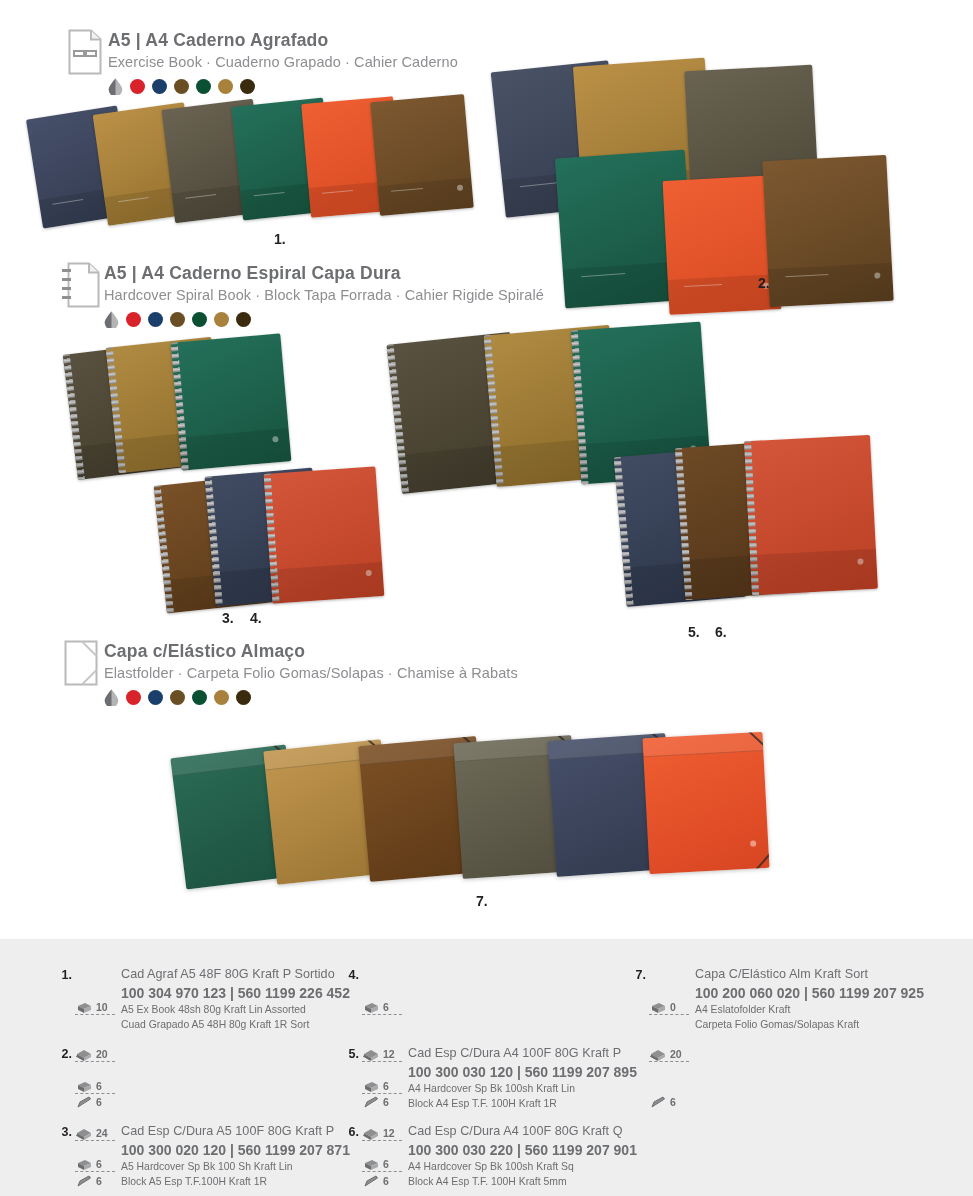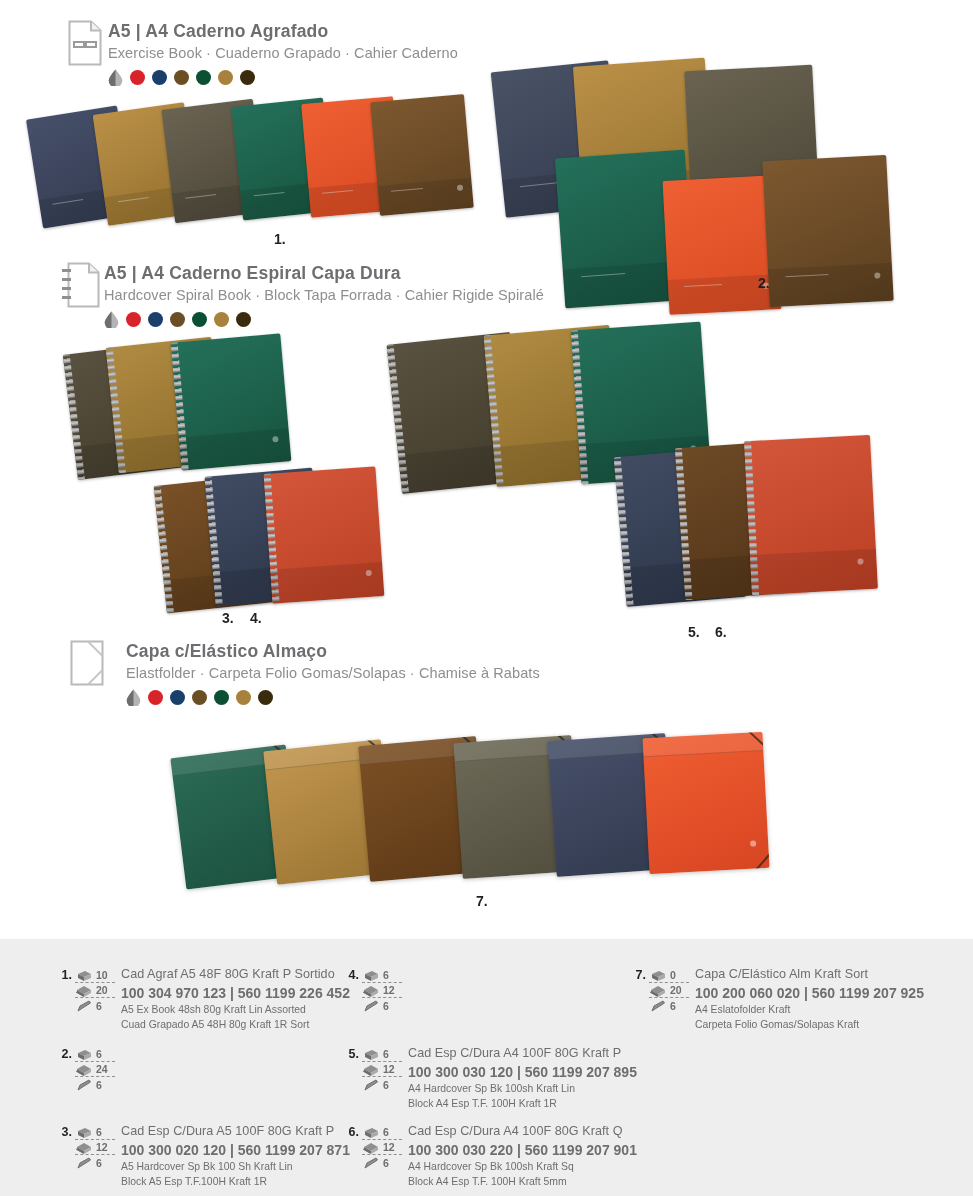--- a/index.html
+++ b/index.html
@@ -96,20 +96,21 @@
   .prod-no {
     font-size:12.5px; font-weight:bold; color:#231f20;
     width:14px; flex:0 0 14px; text-align:right; padding-top:1px;
   }
   .qty-col {
     flex:0 0 40px; width:40px; margin-left:3px; padding-top:1px;
   }
   .qty-row {
     display:flex; align-items:center; gap:2px; height:15px;
     border-bottom:1px dashed #8e8f91;
+    margin-top:32px;
   }
   .qty-row:last-child { border-bottom:none; }
   .qty-val { font-size:10.5px; color:#6d6e71; font-weight:600; }
   .ic { width:19px; height:13px; flex:0 0 19px; }
 
   .info { margin-left:6px; }
   .p-name {
     font-size:12.6px; font-weight:normal; color:#6d6e71;
     letter-spacing:.05px; line-height:1.25; margin:0;
     white-space:nowrap;
@@ -121,21 +122,21 @@
   .p-d1, .p-d2 {
     font-size:10.4px; color:#6d6e71; font-weight:400;
     line-height:1.42; margin:0; white-space:nowrap;
   }
 </style>
 </head>
 <body>
 
 <div class="section" style="position:absolute;left:0;top:0;width:973px;height:258px;">
 
-  <div class="sec-head" style="position:absolute;left:62px;top:20px;">
+  <div class="sec-head" style="position:absolute;left:62px;top:29px;">
     <div class="sec-icon">
       <svg width="34" height="46" viewBox="0 0 34 46">
         <path d="M1.5 1.5 H23 L32.5 10.5 V44.5 H1.5 Z" fill="#ffffff" stroke="#b9b9b9" stroke-width="2"></path>
         <path d="M23 1.5 V10.5 H32.5" fill="#f2f2f2" stroke="#b9b9b9" stroke-width="2"></path>
         <rect x="6" y="22" width="10" height="5" fill="none" stroke="#9a9a9a" stroke-width="2"></rect>
         <rect x="18" y="22" width="10" height="5" fill="none" stroke="#9a9a9a" stroke-width="2"></rect>
       </svg>
     </div>
     <div class="sec-text">
       <div class="sec-title">A5 | A4 Caderno Agrafado</div>
@@ -338,21 +339,21 @@
           <div class="nb-logo"></div>
         </div>
     </div>
     <div class="num" style="left:308px;top:300px;">5.</div>
     <div class="num" style="left:335px;top:300px;">6.</div>
   </div>
 </div>
 
 <div class="section" style="position:absolute;left:0;top:633px;width:973px;height:300px;">
 
-  <div class="sec-head" style="position:absolute;left:64px;top:7px;gap:16px;">
+  <div class="sec-head" style="position:absolute;left:58px;top:7px;">
     <div class="sec-icon">
       <svg width="34" height="46" viewBox="0 0 34 46">
         <rect x="1.5" y="1.5" width="31" height="43" fill="#ffffff" stroke="#b9b9b9" stroke-width="2"></rect>
         <path d="M18 1.5 L32.5 16" stroke="#c6c6c6" stroke-width="2" fill="none"></path>
         <path d="M18 44.5 L32.5 30" stroke="#c6c6c6" stroke-width="2" fill="none"></path>
       </svg>
     </div>
     <div class="sec-text">
       <div class="sec-title">Capa c/Elástico Almaço</div>
       <div class="sec-sub">Elastfolder · Carpeta Folio Gomas/Solapas · Chamise à Rabats</div>

